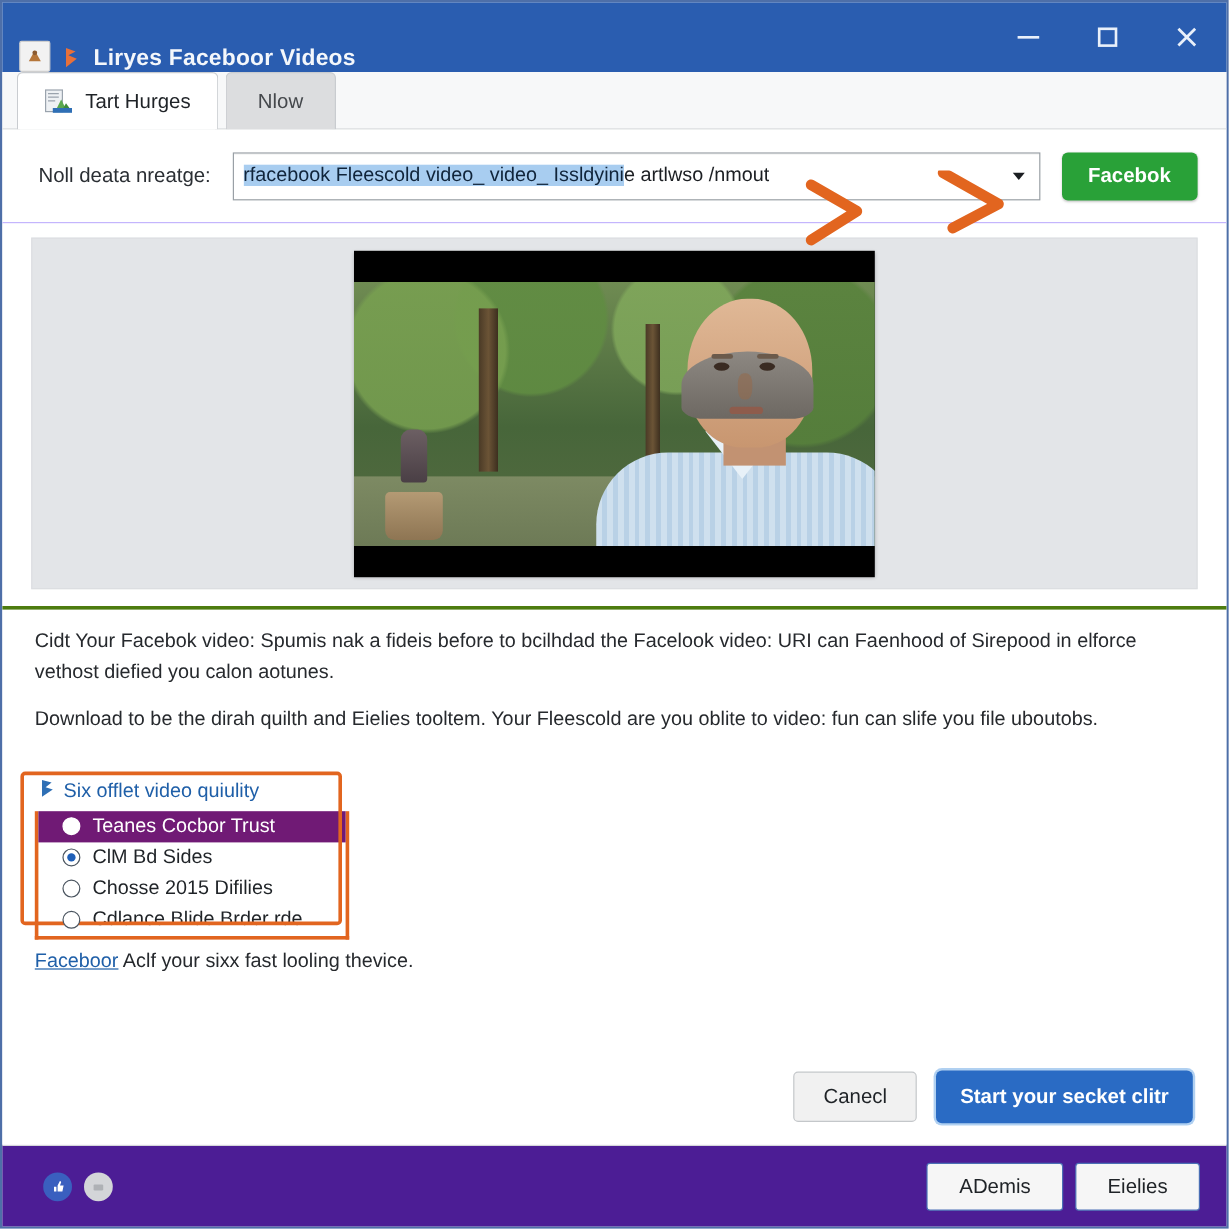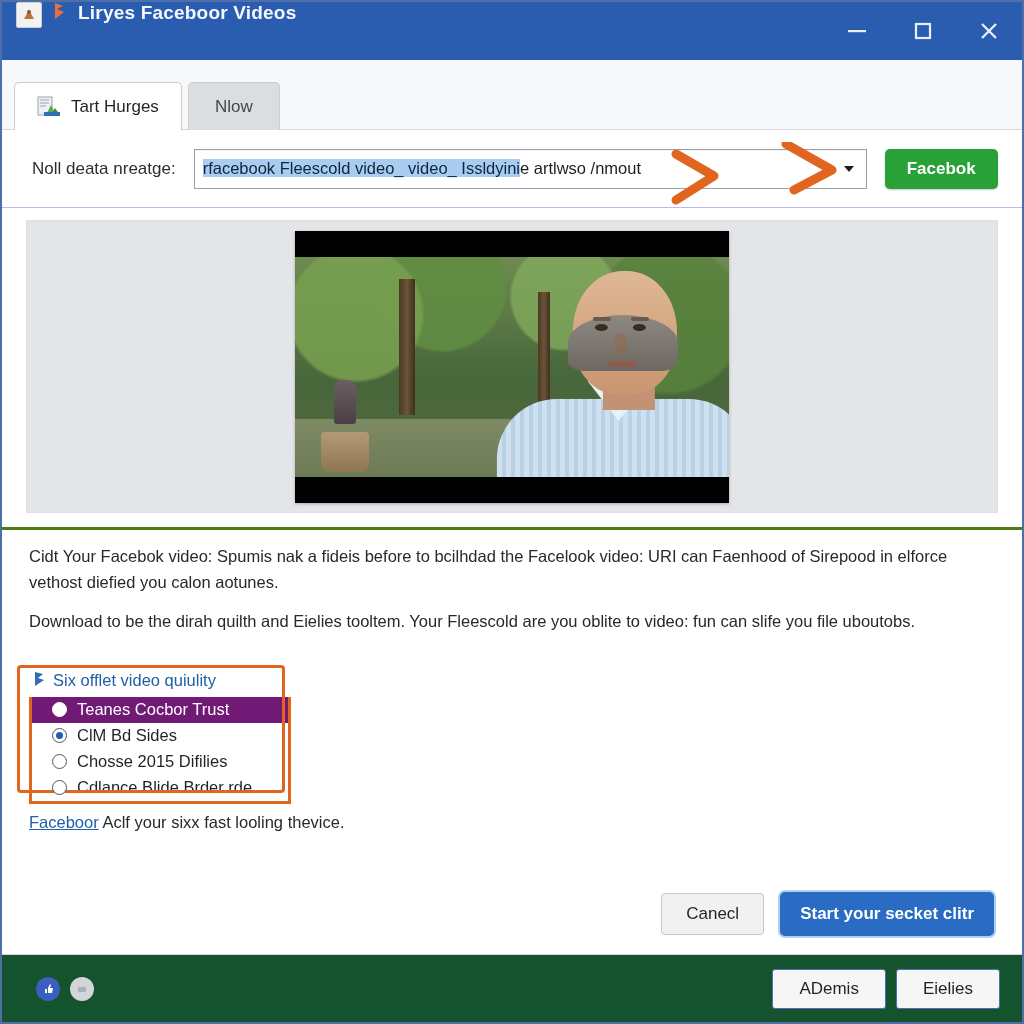--- a/index.html
+++ b/index.html
@@ -20,21 +20,21 @@
     display: flex;
     flex-direction: column;
     border: 2px solid #4e6fa8;
   }
 
   
   .titlebar {
     height: 58px;
     background: #2a5db0;
     display: flex;
-    align-items: flex-start;
+    align-items: flex-end;
     padding: 0 0 0 14px;
     flex: 0 0 auto;
     position: relative;
   }
   .title-app-icon {
     width: 26px; height: 26px;
     background: #f2f2f2;
     border: 1px solid #cfcfcf;
     border-radius: 2px;
     display: flex; align-items: center; justify-content: center;
@@ -65,21 +65,21 @@
   }
   .win-btn {
     width: 66px; height: 58px;
     display: flex; align-items: center; justify-content: center;
     color: #e9f0fa;
   }
   .win-btn svg { display:block; }
 
   
   .tabstrip {
-    height: 70px;
+    height: 48px;
     background: #f7f8f9;
     border-bottom: 1px solid #d5d7da;
     display: flex;
     align-items: flex-end;
     padding-left: 12px;
     flex: 0 0 auto;
     position: relative;
   }
   .tab {
     height: 48px;
@@ -395,21 +395,21 @@
     color: #ffffff;
     height: 44px;
     padding: 0 20px;
     box-shadow: 0 0 0 2px rgba(80,150,225,.45);
   }
 
   
   .statusbar {
     flex: 0 0 auto;
     height: 68px;
-    background: #14532d;
+    background: #4c1d95;
     border-top: 1px solid #d5d7da;
     display: flex;
     align-items: center;
     padding: 0 22px 0 34px;
     gap: 10px;
   }
   .status-dot {
     width: 24px; height: 24px;
     border-radius: 50%;
     display: flex; align-items: center; justify-content: center;

